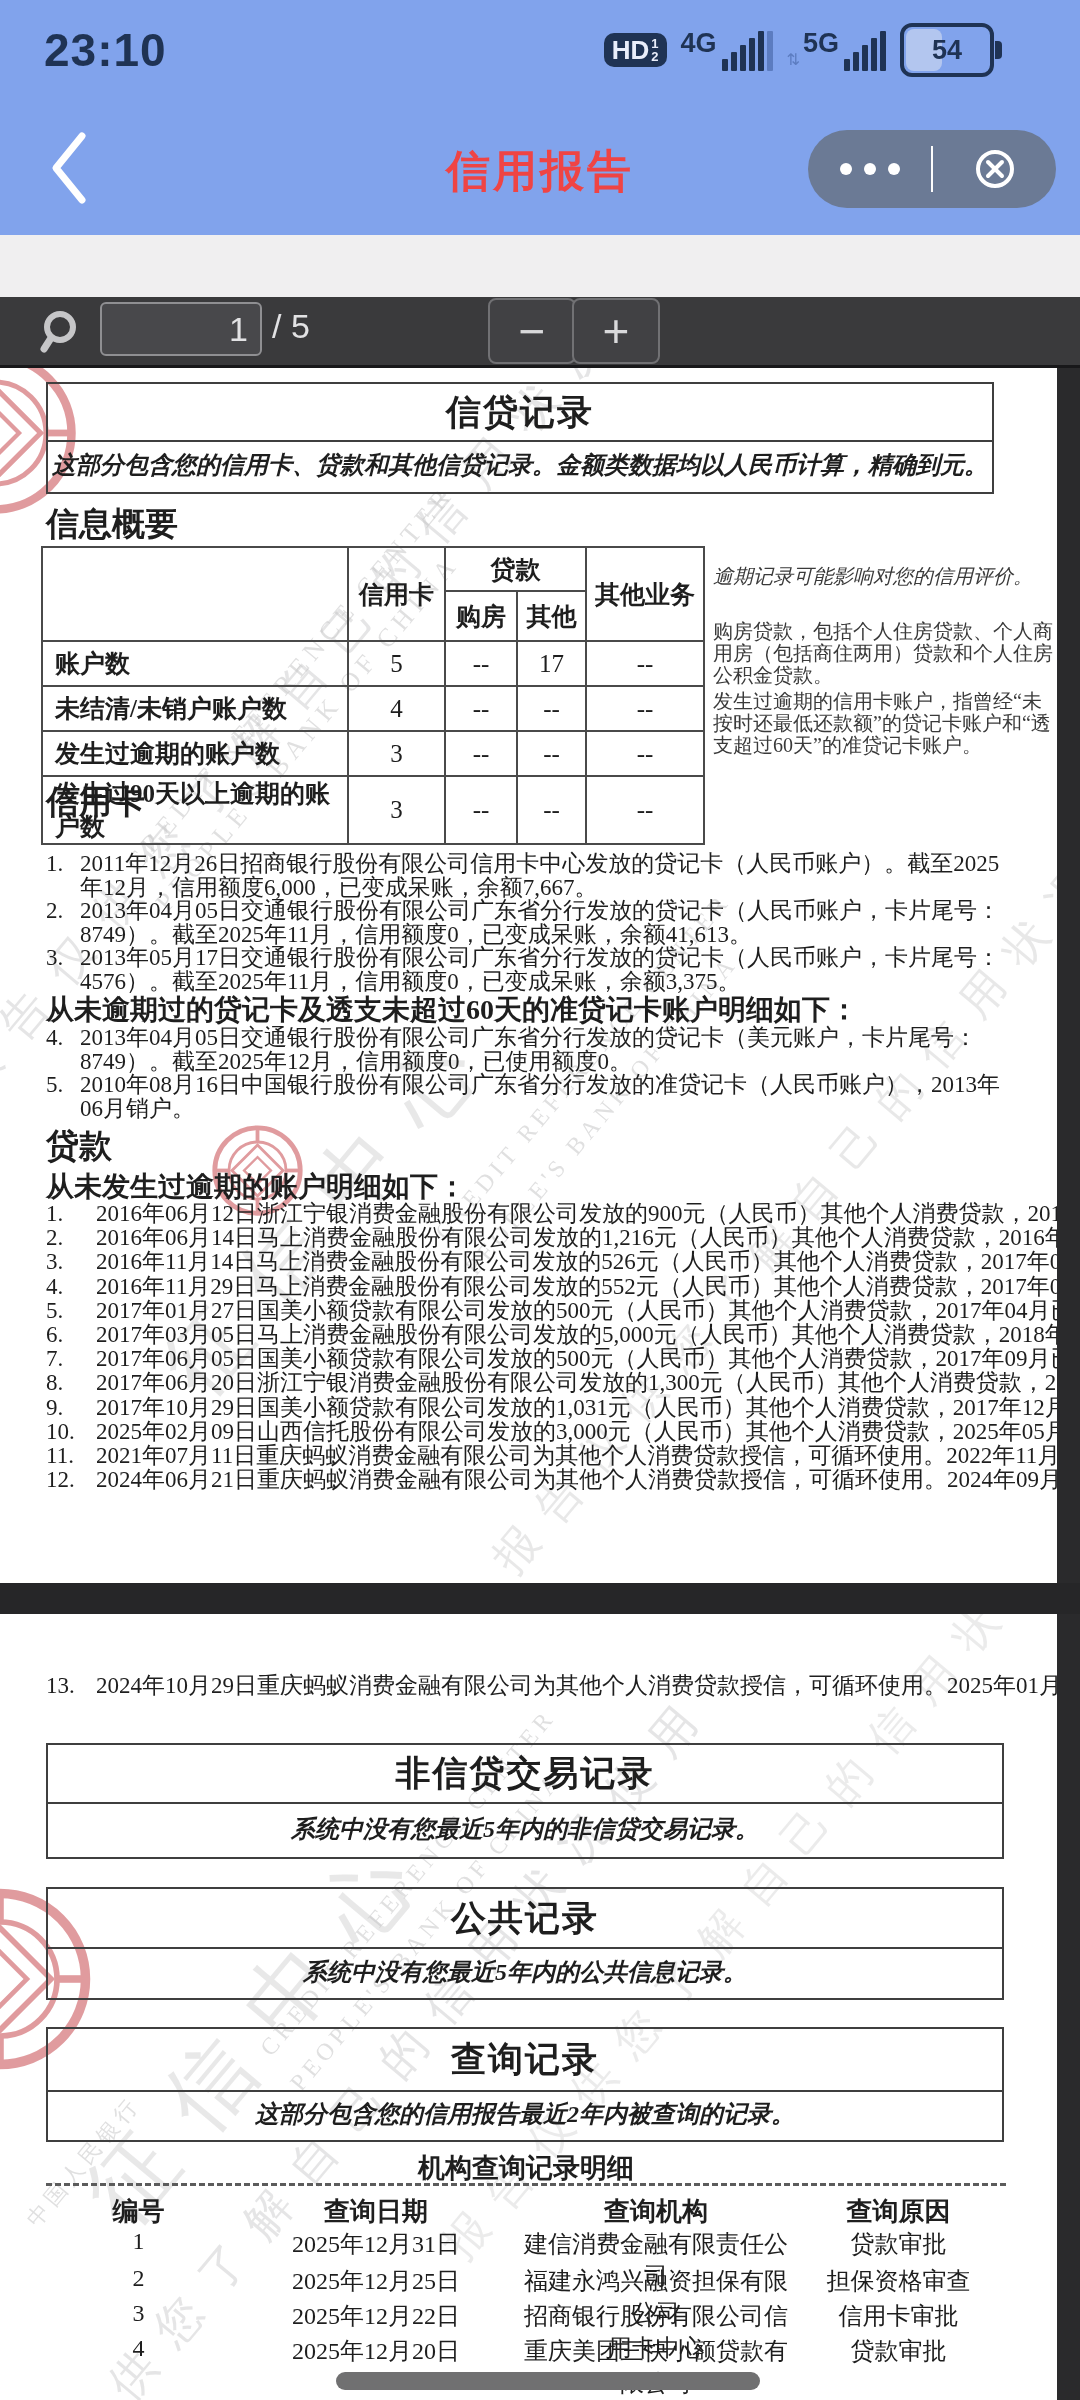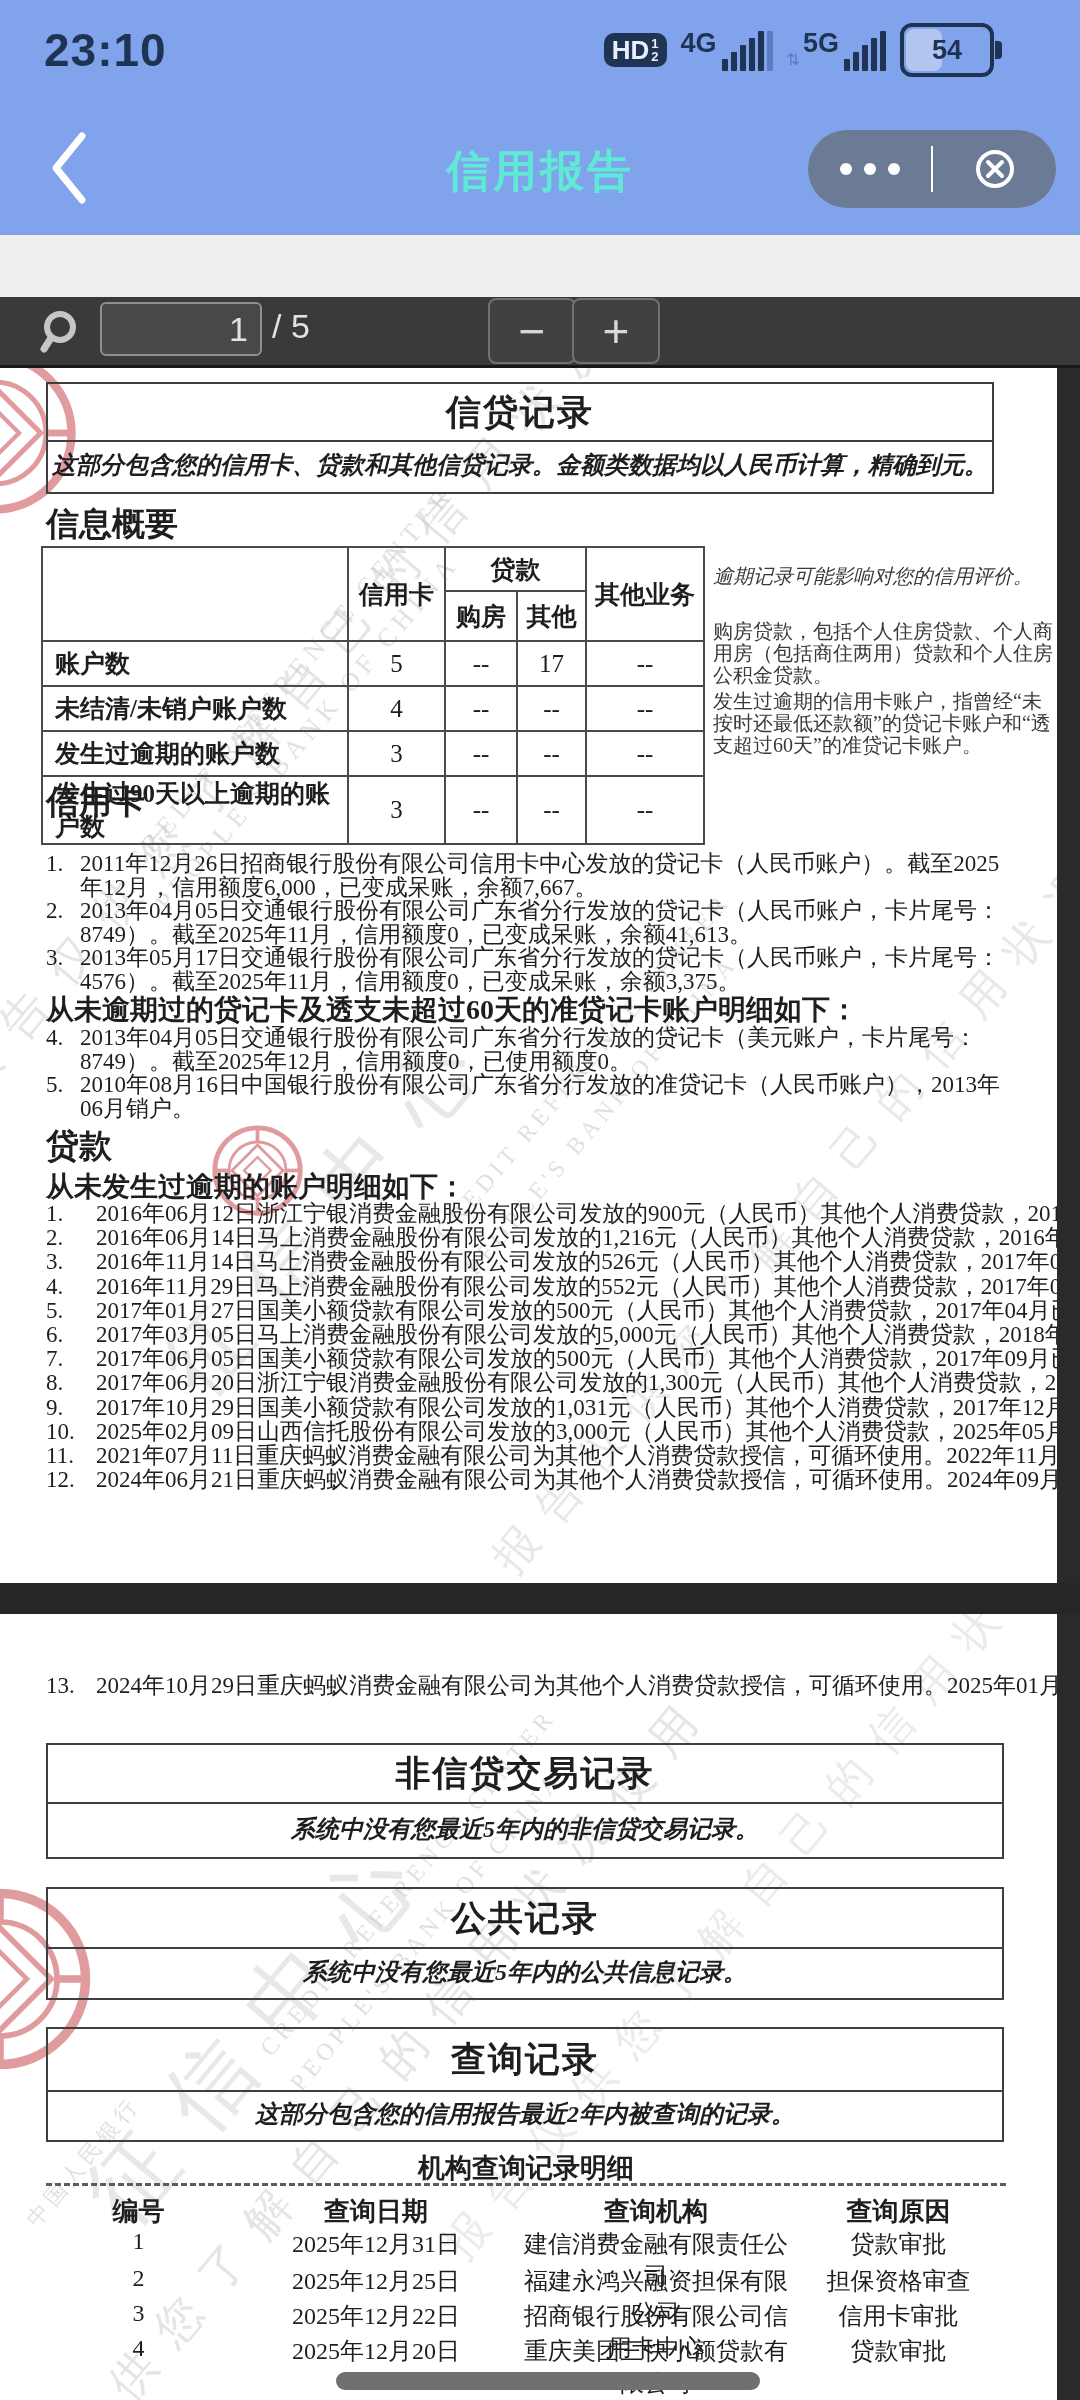--- a/index.html
+++ b/index.html
@@ -16,21 +16,21 @@
   .bars{display:flex;align-items:flex-end;gap:3px;height:40px;}
   .bars i{display:block;width:6px;background:#1f3354;border-radius:1px;}
   .bars i.lite{background:#5c7cc0;}
   .updown{font-size:16px;color:#5c7cc0;margin-bottom:2px;letter-spacing:-2px;}
   .battery{position:relative;width:86px;height:46px;border:4px solid #1f3354;border-radius:12px;display:flex;align-items:center;justify-content:center;}
   .batt-fill{position:absolute;left:2px;top:2px;bottom:2px;width:36px;background:#b3c6ef;border-radius:8px;}
   .batt-num{position:relative;font-size:27px;font-weight:700;}
   .batt-nub{position:absolute;right:-12px;top:14px;width:7px;height:18px;background:#1f3354;border-radius:0 4px 4px 0;}
   .navbar{left:0;top:100px;width:1080px;height:135px;background:#81a3ec;}
   .back{left:40px;top:128px;width:60px;height:80px;cursor:pointer;}
-  .nav-title{left:0;top:142px;width:1080px;text-align:center;color:#5eead4;font-size:44px;font-weight:700;letter-spacing:3px;}
+  .nav-title{left:0;top:142px;width:1080px;text-align:center;color:#ef4444;font-size:44px;font-weight:700;letter-spacing:3px;}
   .capsule{right:24px;top:130px;width:248px;height:78px;background:#6b7a95;border-radius:40px;display:flex;align-items:center;}
   .cap-half{flex:1;display:flex;align-items:center;justify-content:center;height:100%;cursor:pointer;}
   .cap-div{width:2px;height:46px;background:#fdfdfd;}
   .dots{display:flex;gap:12px;}
   .dots i{width:12px;height:12px;border-radius:50%;background:#fff;}
   
   .substrip{left:0;top:235px;width:1080px;height:62px;background:#f0eff0;}
   .toolbar{left:0;top:297px;width:1080px;height:68px;background:#3a3a3c;border-bottom:3px solid #18181a;}
   .mag{left:36px;top:8px;}
   .pageinput{left:100px;top:5px;width:146px;height:50px;background:#48484b;border:2px solid #8f8f92;border-radius:6px;color:#e2e2e4;font-size:34px;text-align:right;padding:0 12px 0 0;display:flex;align-items:center;justify-content:flex-end;font-family:"Liberation Sans",sans-serif;cursor:text;}

